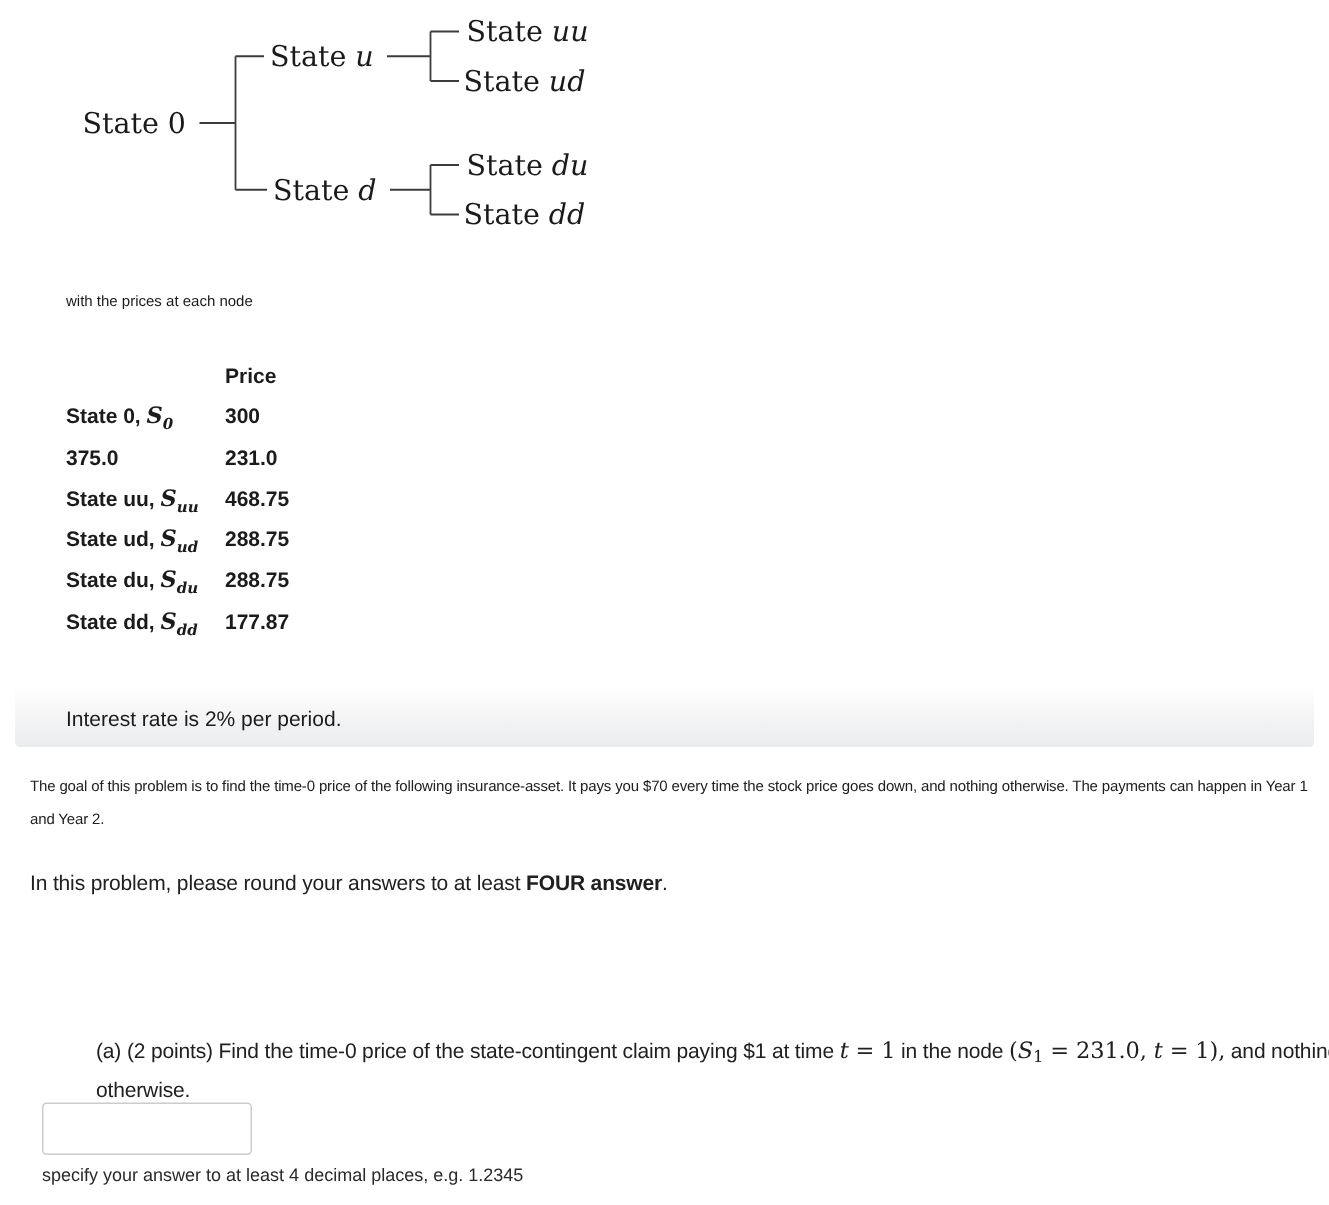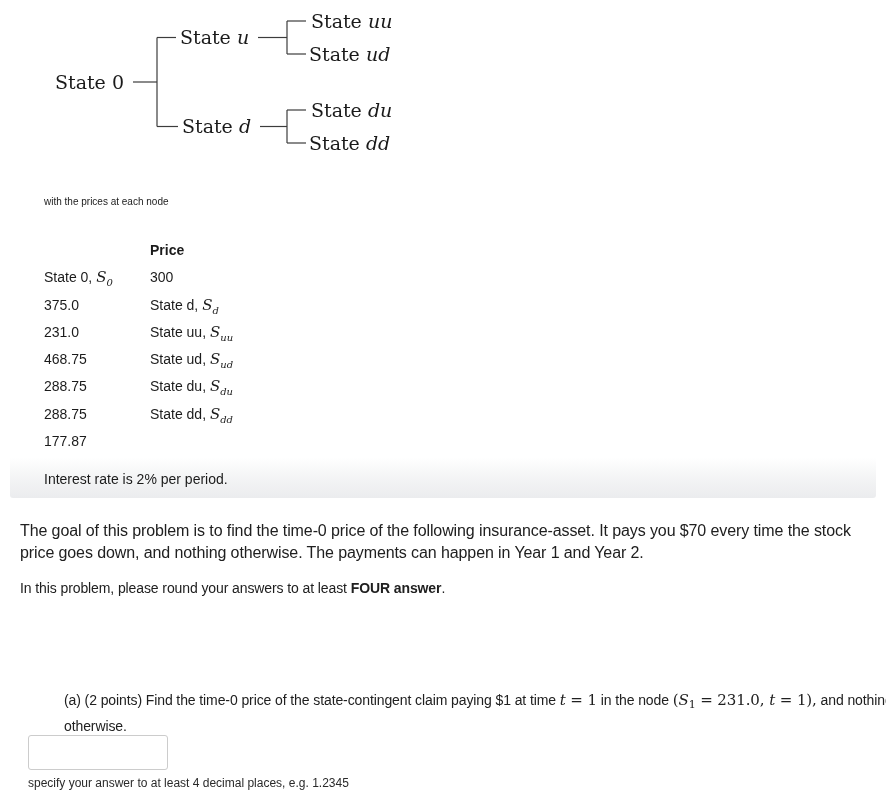--- a/index.html
+++ b/index.html
@@ -25,37 +25,37 @@
   .tree-svg .it { font-style:italic; }
   .tree-svg line { stroke:#3c3c3c; stroke-width:1.2; }
 
   .intro-line { position:absolute; left:44px; top:196px; font-size:10px; color:#1b1b1b; }
 
   .price-table {
     position:absolute; left:44px; top:237px;
     display:grid; grid-template-columns:106px auto;
     font-size:14px; color:#1b1b1b;
   }
-  .pt-cell { height:27.3px; line-height:27.3px; white-space:nowrap; }
+  .pt-cell { height:27.3px; line-height:27.3px; white-space:nowrap;font-weight:bold; }
   .pt-head { font-weight:700; }
   .mvar {
     font-family:"DejaVu Serif","Liberation Serif",serif;
     font-style:italic; font-size:15px;
   }
   .pt-sub {
     font-family:"DejaVu Serif","Liberation Serif",serif;
     font-style:italic; font-size:10px; vertical-align:-4px;
   }
 
   .interest-note { position:absolute; left:44px; top:471px; font-size:14px; color:#1b1b1b; }
 
   
   .desc-p1 {
     position:absolute; left:20px; top:504px; width:854px;
-    font-size:16px; line-height:22px; letter-spacing:-0.1px; color:#202020;
+    font-size:10px; line-height:22px; letter-spacing:-0.1px; color:#202020;
   }
   .desc-p2 {
     position:absolute; left:20px; top:566px; width:854px;
     font-size:14px; letter-spacing:-0.1px; color:#202020;
   }
   .bold { font-weight:700; }
 
   
   .question-a {
     position:absolute; left:28px; top:676px; width:836px;
@@ -112,21 +112,20 @@
 
     <div class="price-table">
       <div class="pt-cell"></div>
       <div class="pt-cell pt-head">Price</div>
 
       <div class="pt-cell"><span>State 0,</span> <span class="mvar">S</span><span class="pt-sub">0</span></div>
       <div class="pt-cell">300</div>
 
       <div class="pt-cell">375.0</div>
 
-      <div class="pt-cell"><span>State d,</span> <span class="mvar">S</span><span class="pt-sub">d</span></div>
       <div class="pt-cell">231.0</div>
 
       <div class="pt-cell"><span>State uu,</span> <span class="mvar">S</span><span class="pt-sub">uu</span></div>
       <div class="pt-cell">468.75</div>
 
       <div class="pt-cell"><span>State ud,</span> <span class="mvar">S</span><span class="pt-sub">ud</span></div>
       <div class="pt-cell">288.75</div>
 
       <div class="pt-cell"><span>State du,</span> <span class="mvar">S</span><span class="pt-sub">du</span></div>
       <div class="pt-cell">288.75</div>

